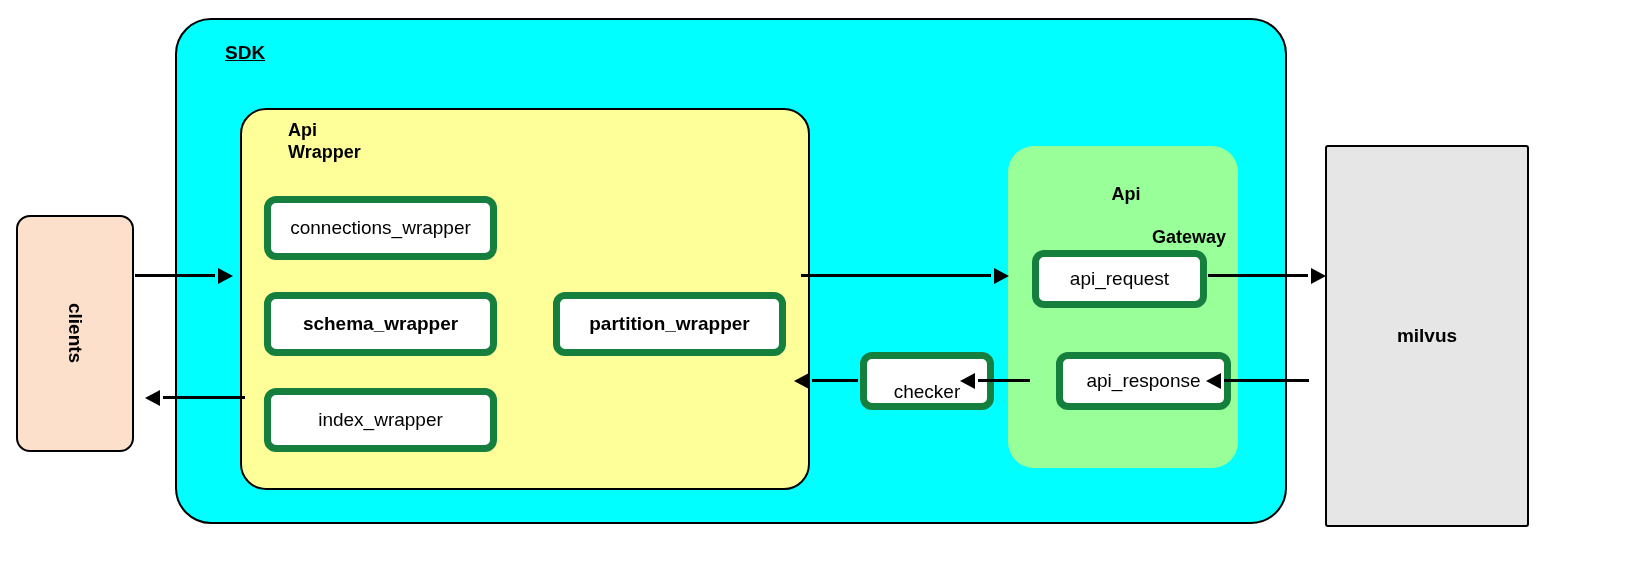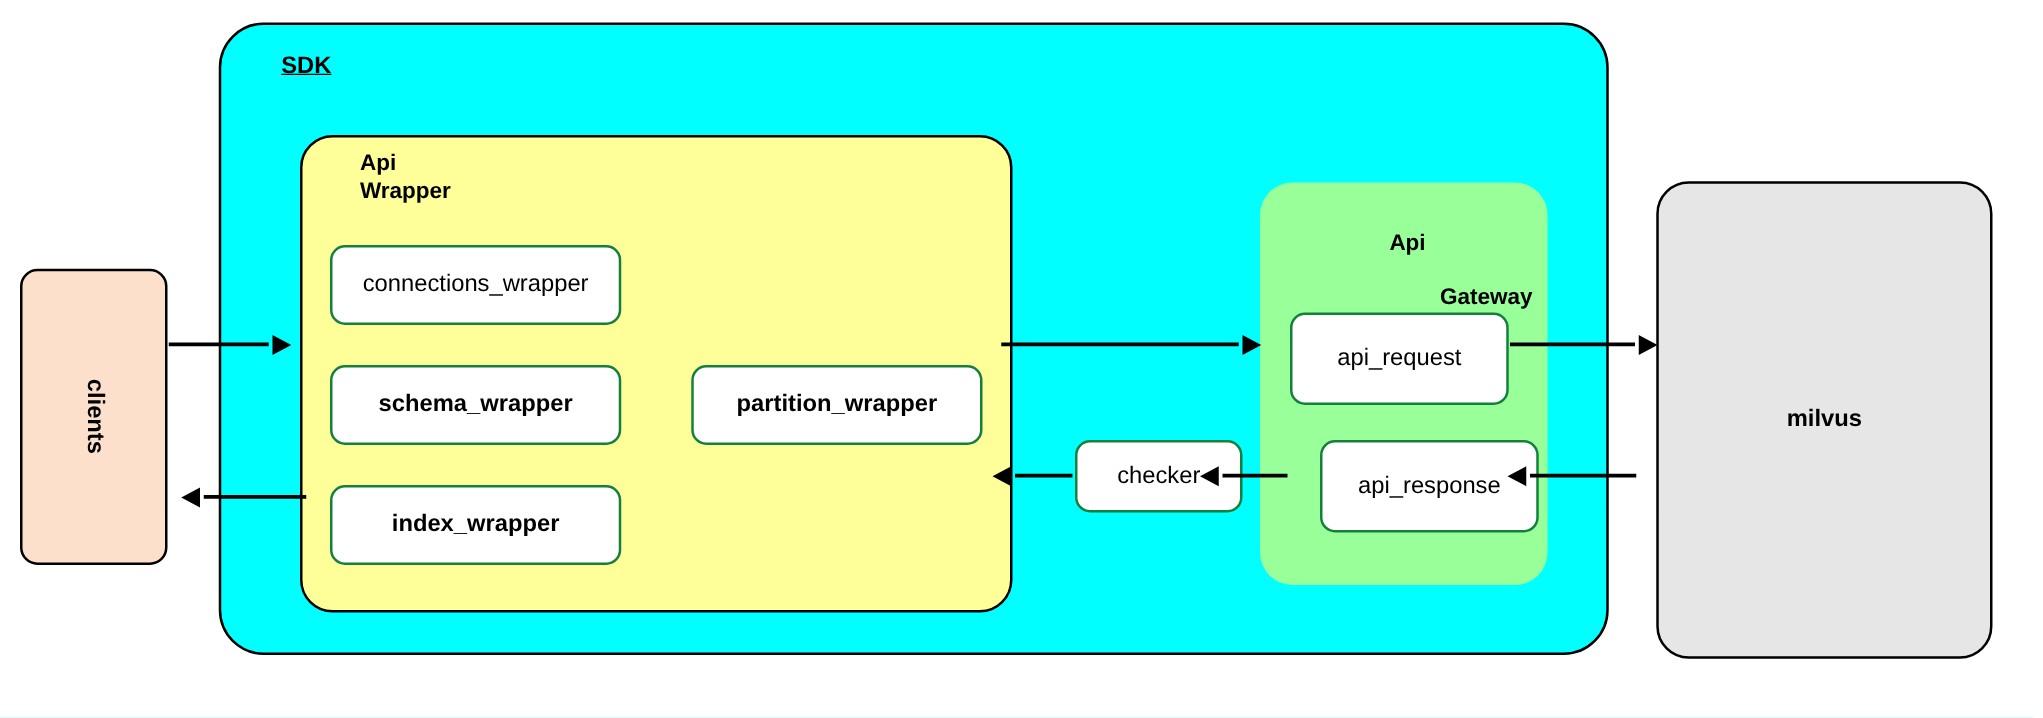--- a/index.html
+++ b/index.html
@@ -89,45 +89,46 @@
     line-height: 1.2;
     white-space: pre-line;
     width: 200px;
   }
   .container-gateway > .container-title .ln-1 { display: block; text-align: center; }
   .container-gateway > .container-title .ln-2 { display: block; text-align: right; padding-left: 10px; }
 
   
   .box {
     background: #ffffff;
-    border: 2px solid #15803d;
+    border: 7px solid #15803d;
     border-radius: 12px;
     font-size: 19px;
     color: #000000;
   }
 
   
   .w-box { width: 233px; height: 64px; }
   .col-a { left: 264px; }
   .col-b { left: 553px; }
   .row-1 { top: 196px; }
   .row-2 { top: 292px; font-weight: bold; }
-  .row-3 { top: 388px; font-weight: bold; }
-
-  
-  .g-box { left: 1032px; width: 175px; height: 74px; }
+  .row-3 { top: 388px; }
+
+  
+  .g-box { left: 1032px; width: 175px; height: 58px; }
   .g-row-1 { top: 250px; }
   .g-row-2 { top: 352px; margin-left: 24px; }
 
   
   .box-checker {
     left: 860px;
     top: 352px;
     width: 134px;
     height: 58px;
+    align-items: flex-end;
   }
 
   
   .box-clients {
     left: 16px;
     top: 215px;
     width: 118px;
     height: 237px;
     background: #fce0cc;
     border: 2px solid #000000;
@@ -139,25 +140,25 @@
     color: #000000;
     writing-mode: vertical-rl;
     text-orientation: mixed;
     white-space: nowrap;
   }
 
   
   .box-milvus {
     left: 1325px;
     top: 145px;
-    width: 269px;
+    width: 204px;
     height: 382px;
     background: #e6e6e6;
     border: 2px solid #000000;
-    border-radius: 26px;
+    border-radius: 3px;
     font-size: 19px;
     font-weight: bold;
     color: #000000;
   }
 
   
   .arrow {
     position: absolute;
     height: 3px;
     background: #000000;

